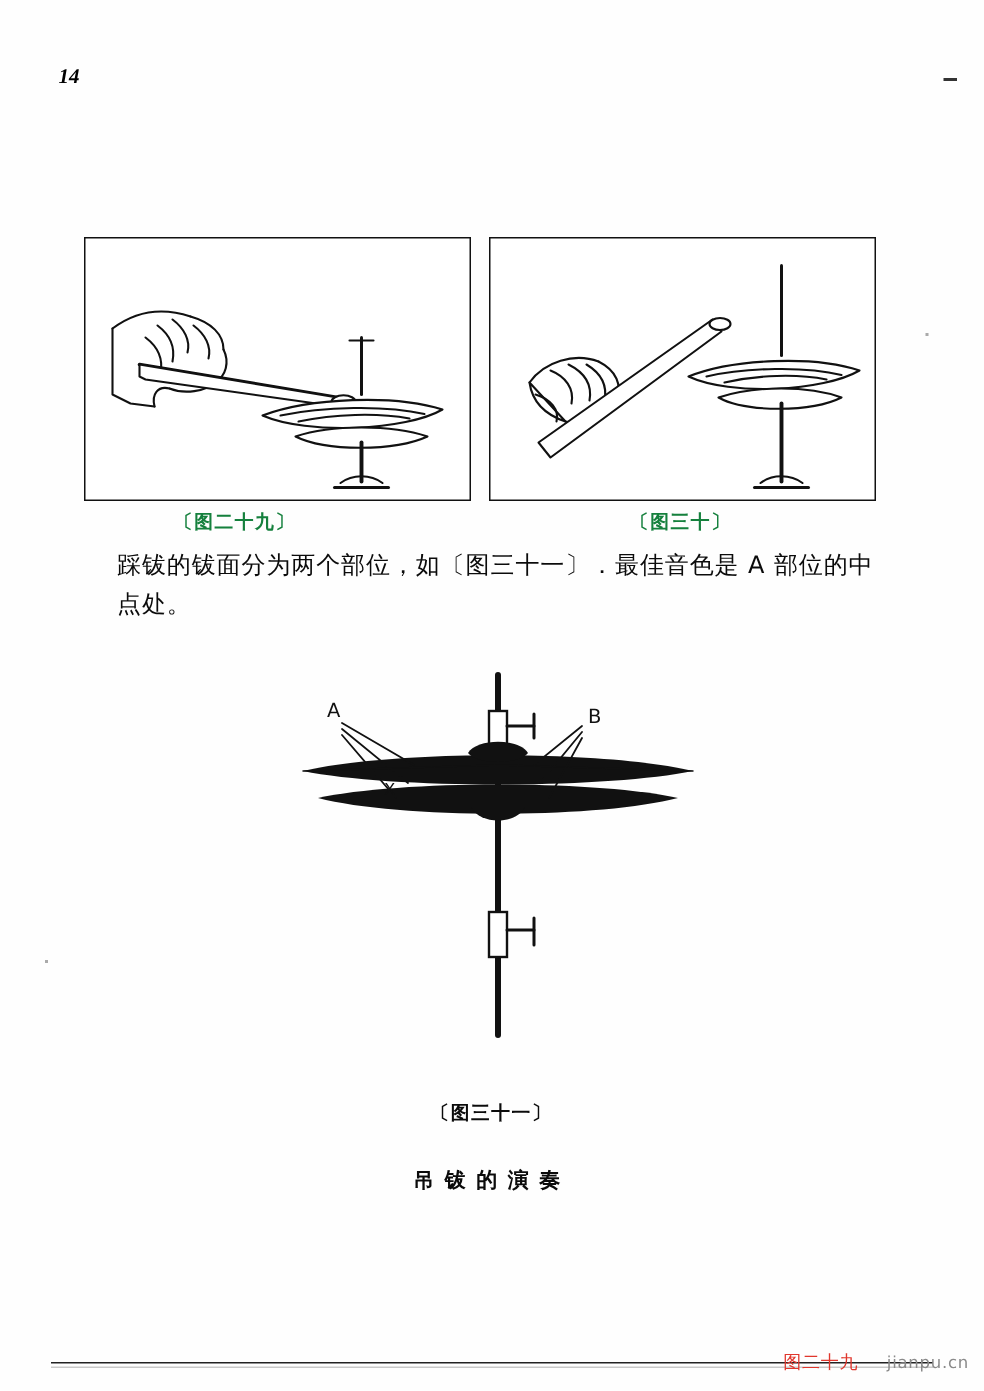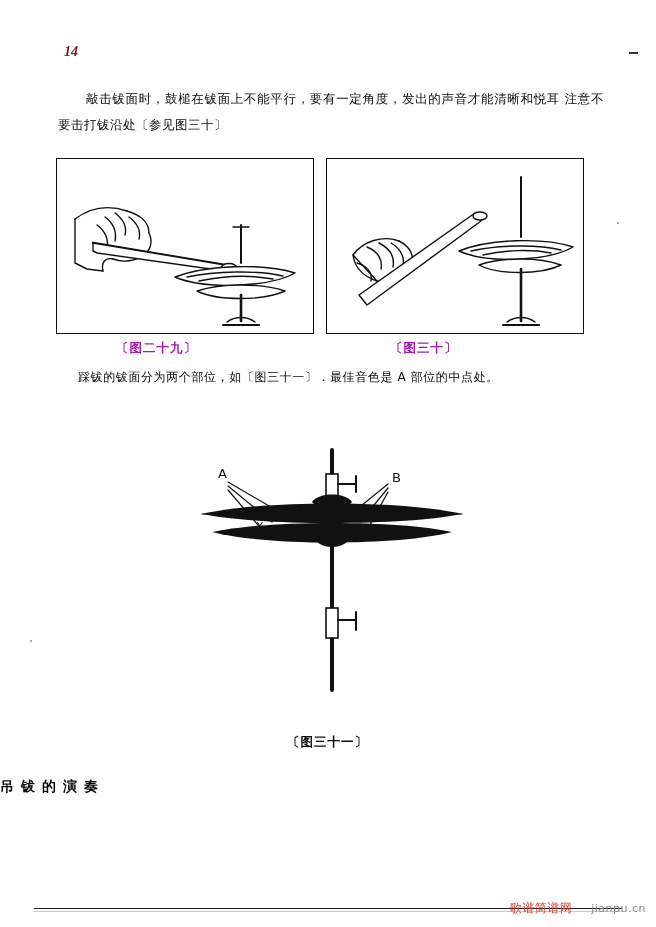--- a/index.html
+++ b/index.html
@@ -20,27 +20,27 @@
     position: absolute;
     left: 0; top: 0;
     width: 656px;
     height: 927px;
     background: #fefefe;
   }
 
   
   .page-number {
     position: absolute;
-    left: 64px;
+    left: 39px;
     top: 44px;
     font-family: "Liberation Serif", serif;
     font-size: 14px;
     font-weight: bold;
     font-style: italic;
-    color: #7f1d1d;
+    color: #000000;
   }
 
   
   .corner-tick {
     position: absolute;
     right: 18px;
     top: 52px;
     width: 9px;
     height: 2px;
     background: #333;
@@ -59,21 +59,21 @@
     left: 58px;
     top: 86px;
     width: 546px;
     text-indent: 28px;
     text-align: justify;
   }
   .para-2 {
     left: 78px;
     top: 364px;
     width: 520px;
-    font-size: 12px;
+    font-size: 16px;
     letter-spacing: 0.6px;
   }
   .para-3 {
     left: 78px;
     top: 822px;
     width: 520px;
     font-size: 12.5px;
     font-weight: bold;
     letter-spacing: 0.6px;
   }
@@ -98,24 +98,24 @@
   .fig-box.left { left: 0; }
   .fig-box.right { left: 270px; }
 
   .fig-caption {
     position: absolute;
     top: 340px;
     font-family: "DejaVu Sans", sans-serif;
     font-size: 12.5px;
     font-weight: bold;
     letter-spacing: 1px;
-    color: #a21caf;
+    color: #15803d;
   }
   .cap-29 { left: 116px; }
-  .cap-30 { left: 390px; text-align: right; }
+  .cap-30 { left: 420px; text-align: right; }
 
   
   .diagram-area {
     position: absolute;
     left: 160px;
     top: 440px;
     width: 340px;
     height: 290px;
   }
   .cap-31 {
@@ -127,20 +127,21 @@
     font-weight: bold;
     letter-spacing: 1px;
     color: #0b0b0b;
   }
 
   .section-heading {
     position: absolute;
     left: 0;
     top: 778px;
     width: 656px;
+    text-align: center;
     font-family: "DejaVu Sans", sans-serif;
     font-size: 14px;
     font-weight: bold;
     letter-spacing: 7px;
     color: #0b0b0b;
   }
 
   
   .footer-rule {
     position: absolute;
@@ -184,21 +185,20 @@
   }
 </style>
 </head>
 <body>
 
 <div class="page">
 
   <div class="page-number">14</div>
   <div class="corner-tick"></div>
 
-  <div class="para para-1">敲击钹面时，鼓槌在钹面上不能平行，要有一定角度，发出的声音才能清晰和悦耳  注意不要击打钹沿处〔参见图三十〕</div>
 
   <div class="fig-row">
 
     <div class="fig-box left">
       <svg width="255" height="173" viewBox="0 0 255 173">
         <g fill="none" stroke="#111" stroke-width="1.4" stroke-linecap="round" stroke-linejoin="round">
 
           <path d="M18 60 L18 104 L30 110 L46 112"></path>
           <path d="M18 60 C 34 48, 52 46, 70 52"></path>
           <path d="M70 52 C 84 56, 92 64, 92 74"></path>
@@ -305,19 +305,19 @@
   </div>
 
   <div class="cap-31">〔图三十一〕</div>
 
   <div class="section-heading">吊钹的演奏</div>
 
 
   <div class="footer-rule"></div>
 
   <div class="watermark">
-    <span>歌谱简谱网</span><span class="wm-en">jianpu.cn</span>
+    <span>图二十九</span><span class="wm-en">jianpu.cn</span>
   </div>
 
   <span class="speck" style="left:617px; top:222px; width:2px; height:2px;"></span>
   <span class="speck" style="left:30px; top:640px; width:2px; height:2px;"></span>
 
 </div>
 
 </body></html>

